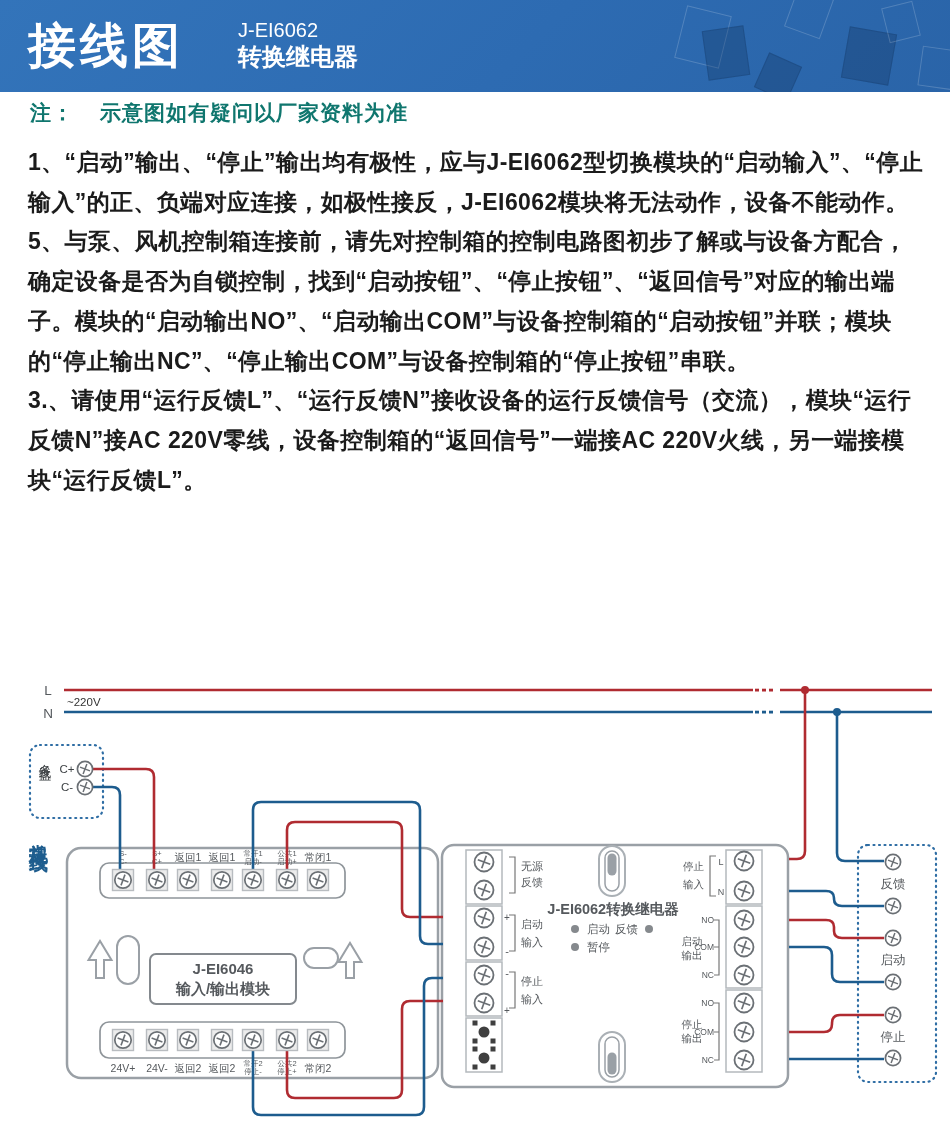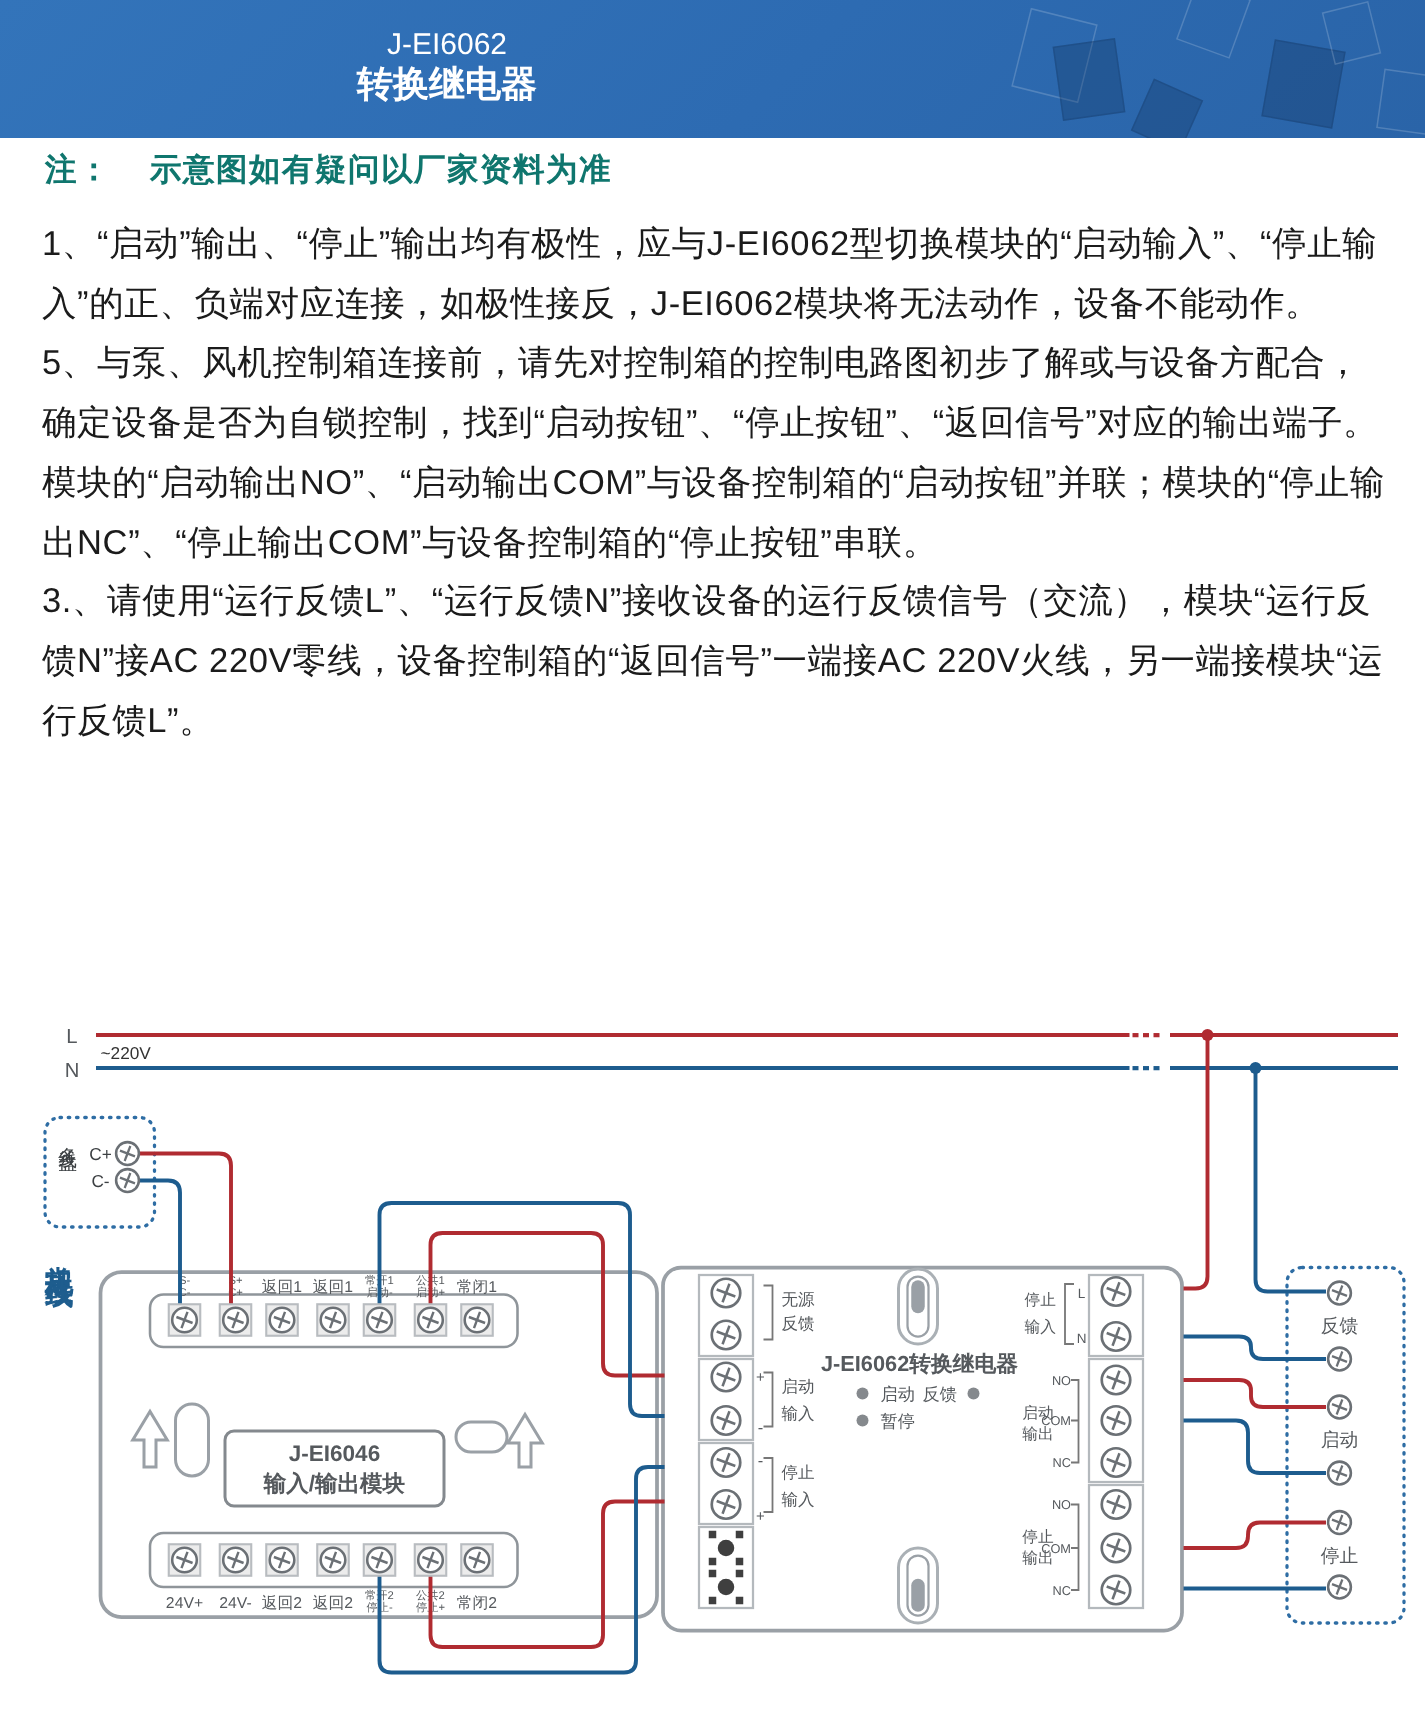--- a/index.html
+++ b/index.html
@@ -14,49 +14,50 @@
     background:linear-gradient(135deg,#3374ba 0%,#2d6bb2 55%,#2a64a8 100%);
     overflow:hidden;
   }
   .header .cube{position:absolute;border:1.5px solid rgba(255,255,255,.18);}
   .header .cube.fill{background:rgba(15,45,85,.28);border-color:rgba(15,45,85,.18);}
   .header-title{
     position:absolute;left:28px;top:10px;color:#fff;font-size:48px;font-weight:bold;
     letter-spacing:4px;line-height:72px;
   }
   .header-sub{position:absolute;left:238px;top:17px;color:#fff;}
-  .header-sub .model{font-size:20px;line-height:26px;font-weight:500;text-align:center;}
+  .header-sub .model{font-size:20px;line-height:26px;font-weight:500;}
   .header-sub .name{font-size:24px;line-height:28px;font-weight:bold;}
   
   .note{
     position:absolute;left:30px;top:99px;font-size:21px;font-weight:bold;color:#0f766e;
     letter-spacing:1px;
   }
   .note .note-prefix{margin-right:26px;}
   .bodytext{
     position:absolute;left:28px;top:143px;width:898px;
     font-size:23px;line-height:39.7px;color:#1b1b1b;letter-spacing:.4px;
     text-align:left;
   }
-  .bodytext p{margin:0;}
+  .bodytext p{margin:0;font-weight:bold;}
   
   .diagram{position:absolute;left:0;top:660px;}
   svg text{font-family:"Liberation Sans","DejaVu Sans",sans-serif;}
 </style>
 </head>
 <body>
 
 <div class="header">
   <div class="cube" style="left:680px;top:10px;width:44px;height:52px;transform:rotate(14deg);"></div>
   <div class="cube fill" style="left:705px;top:28px;width:40px;height:48px;transform:rotate(-8deg);"></div>
   <div class="cube" style="left:790px;top:-8px;width:36px;height:40px;transform:rotate(20deg);"></div>
   <div class="cube fill" style="left:845px;top:30px;width:46px;height:50px;transform:rotate(10deg);"></div>
   <div class="cube" style="left:885px;top:4px;width:30px;height:34px;transform:rotate(-14deg);"></div>
   <div class="cube fill" style="left:760px;top:58px;width:34px;height:36px;transform:rotate(24deg);"></div>
   <div class="cube" style="left:920px;top:48px;width:34px;height:38px;transform:rotate(8deg);"></div>
+  <div class="header-title">接线图</div>
   <div class="header-sub">
     <div class="model">J-EI6062</div>
     <div class="name">转换继电器</div>
   </div>
 </div>
 
 <div class="note">
   <span class="note-prefix">注：</span><span>示意图如有疑问以厂家资料为准</span>
 </div>
 

